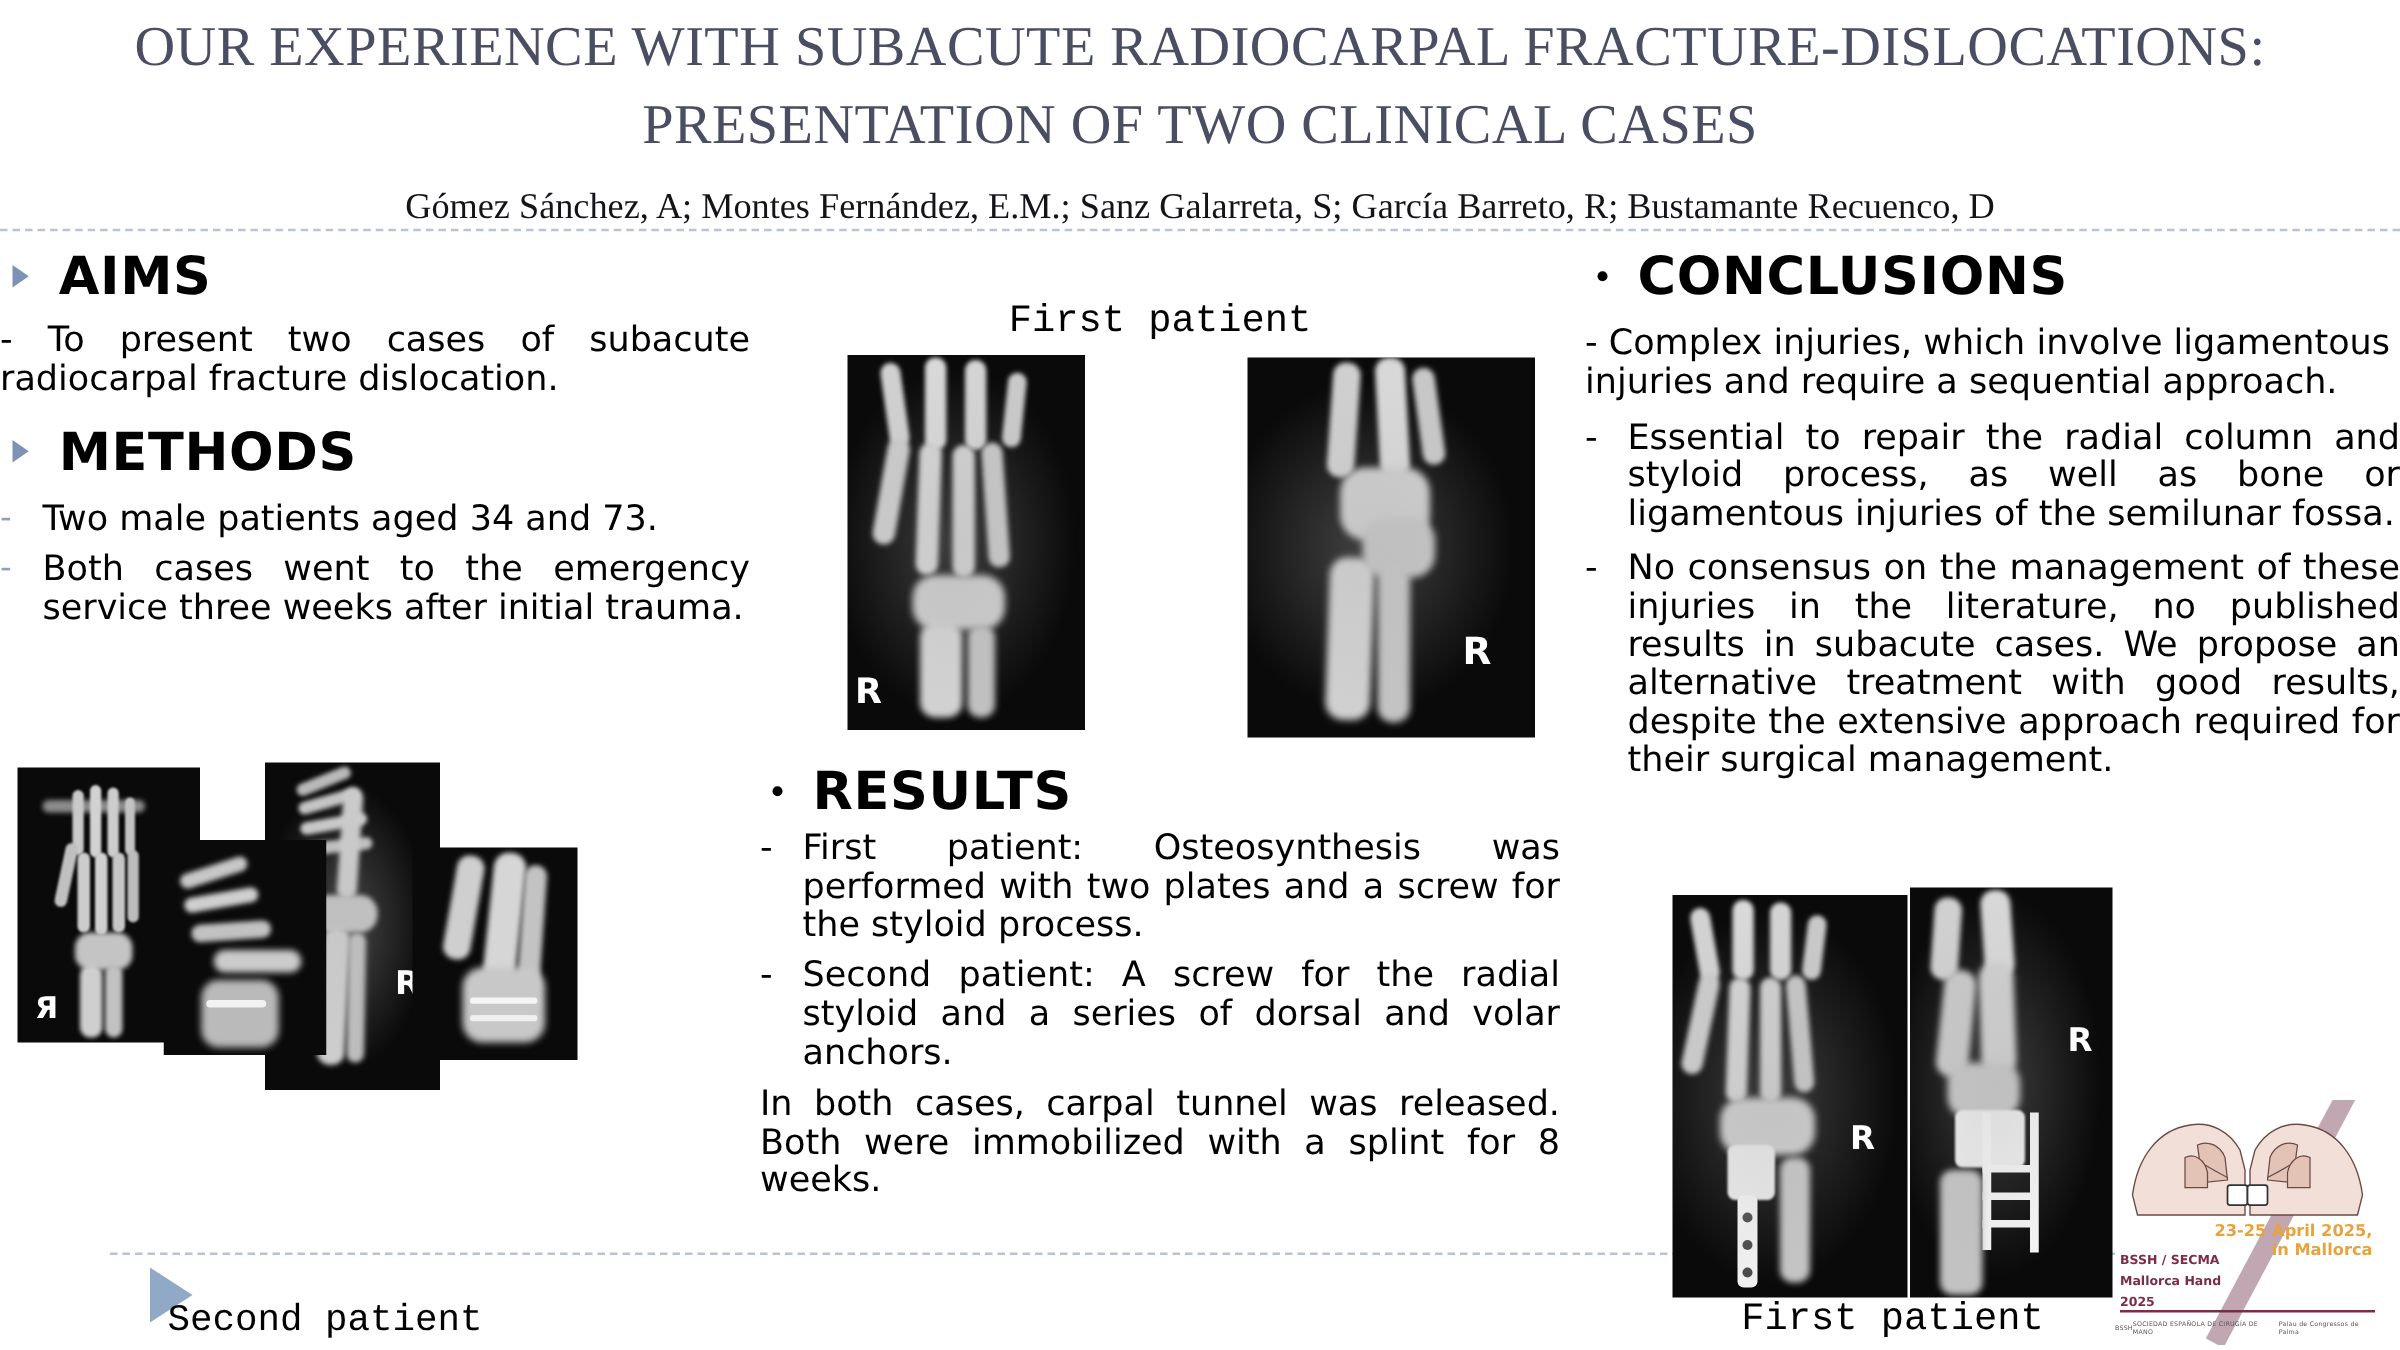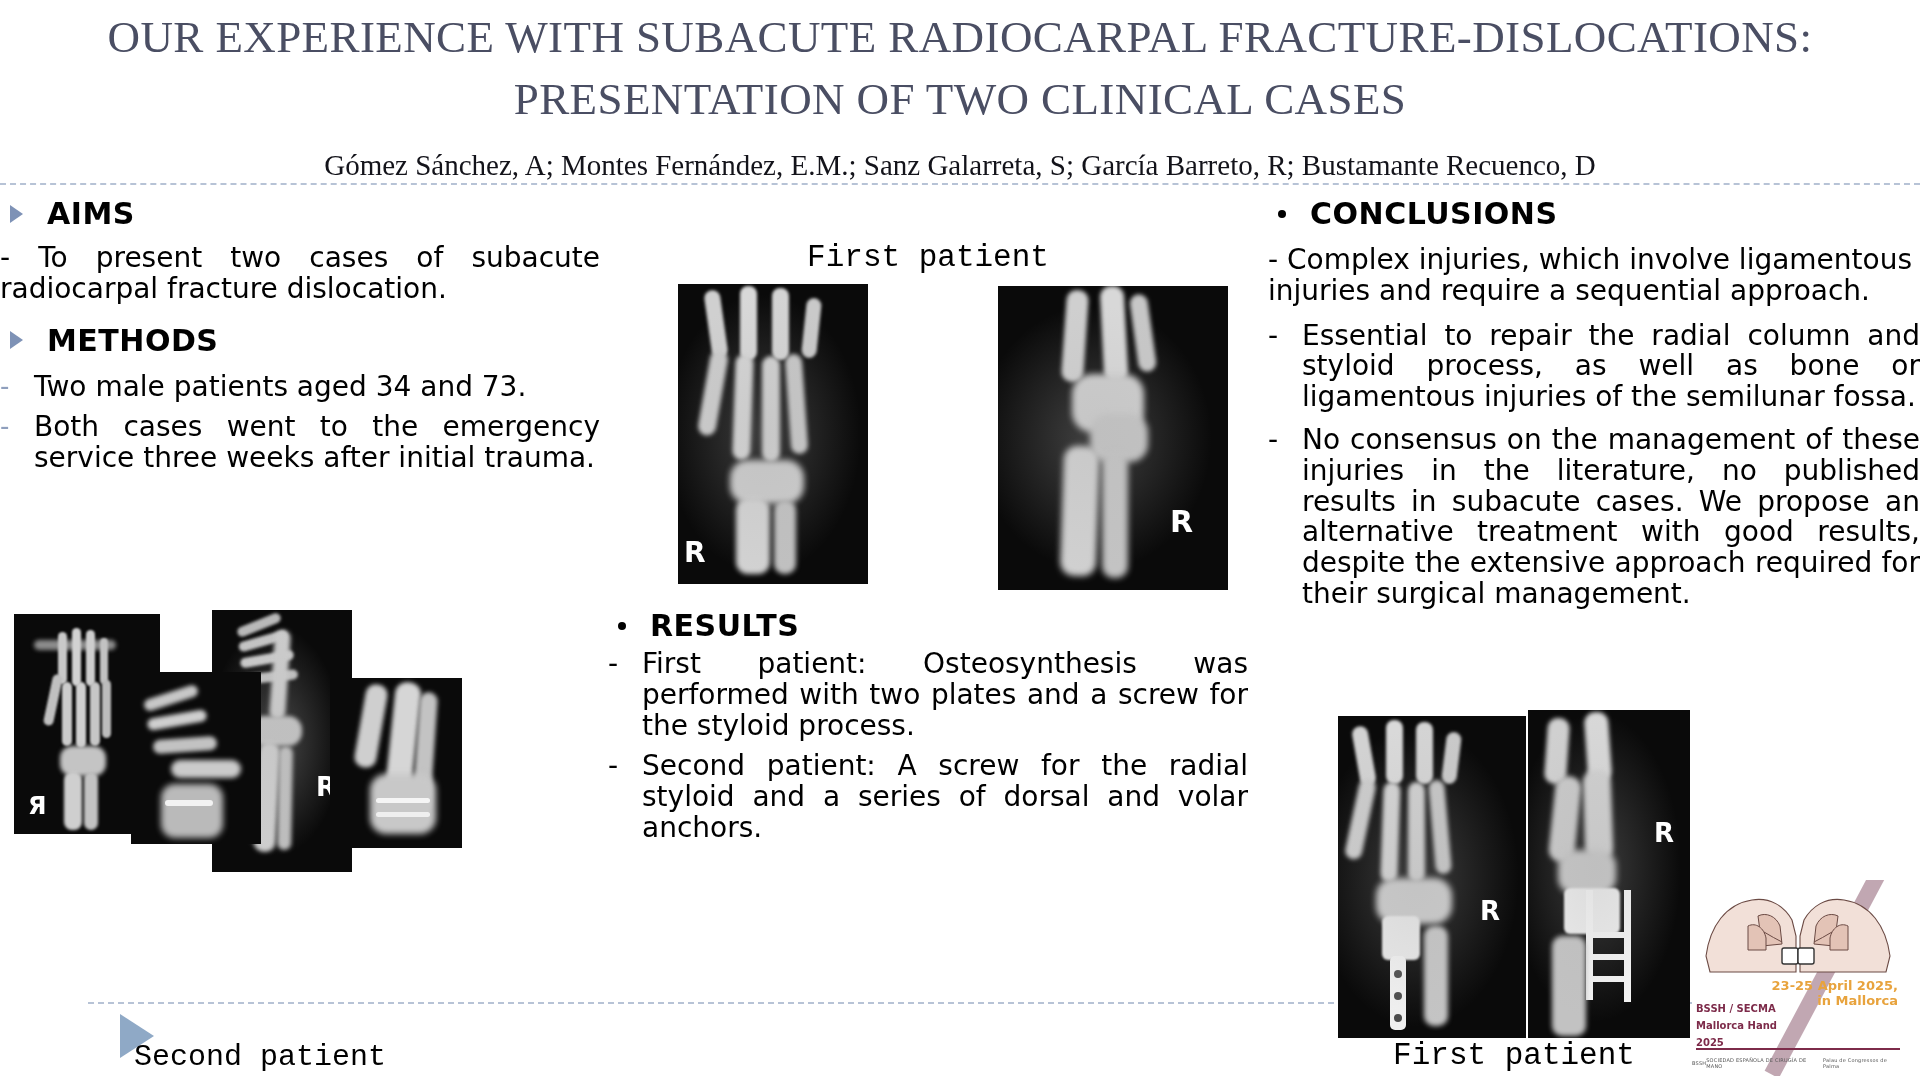--- a/index.html
+++ b/index.html
@@ -49,21 +49,21 @@
     border-left:13px solid #7e92b6;
     border-top:9px solid transparent;
     border-bottom:9px solid transparent;
     margin-left:10px;
   }
   .disc{
     width:8px;height:8px;border-radius:50%;background:#000;
     flex:0 0 auto;margin-left:10px;
   }
   .head-txt{
-    font-size:30px;font-weight:bold;color:#000;letter-spacing:.5px;
+    font-size:42px;font-weight:bold;color:#000;letter-spacing:.5px;
     font-family:"DejaVu Sans", sans-serif;
   }
 
   .para{
     font-size:28px;line-height:1.10;color:#000;
     text-align:justify;margin:6px 0 10px 0;
     font-family:"DejaVu Sans", sans-serif;
   }
   .para.nj{text-align:left;}
 
@@ -261,20 +261,21 @@
     <div class="bullet-row">
       <div class="bullet-mark">-</div>
       <div class="bullet-body">First patient: Osteosynthesis was performed with two plates and a screw for the styloid process.</div>
     </div>
 
     <div class="bullet-row">
       <div class="bullet-mark">-</div>
       <div class="bullet-body">Second patient: A screw for the radial styloid and a series of dorsal and volar anchors.</div>
     </div>
 
+    <div class="para" style="margin-top:10px;">In both cases, carpal tunnel was released. Both were immobilized with a splint for 8 weeks.</div>
   </div>
 
   <div class="col col-right" style="top:196px;">
     <div class="head-row">
       <div class="disc"></div>
       <div class="head-txt">CONCLUSIONS</div>
     </div>
 
     <div class="para nj" style="margin-top:14px;">- Complex injuries, which involve ligamentous injuries and require a sequential approach.</div>
 

